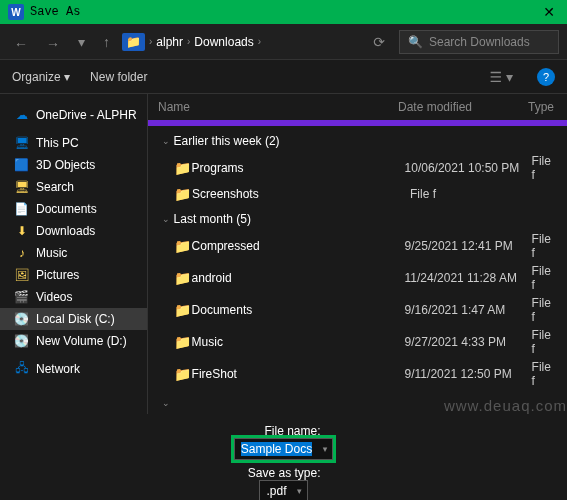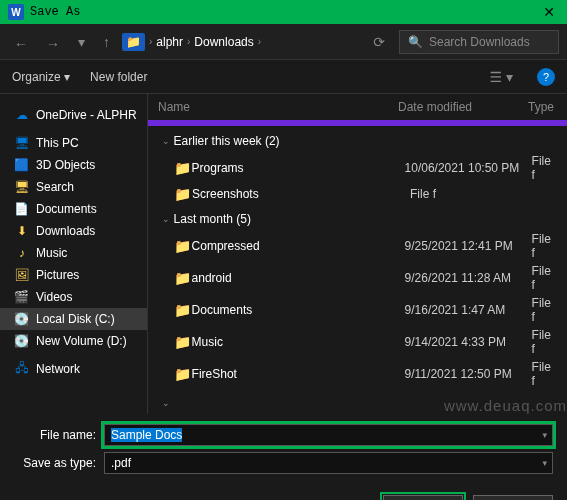--- a/index.html
+++ b/index.html
@@ -38,21 +38,21 @@
   .col-date { width: 130px; }
   .col-type { flex: 1; }
   .group-header { display: flex; align-items: center; padding: 8px 10px 4px 14px; color: #fff; font-size: 12px; gap: 4px; cursor: pointer; }
   .group-header .gh-chev { font-size: 9px; color: #888; }
   .row { display: flex; align-items: center; padding: 2px 10px 2px 26px; cursor: pointer; color: #fff; font-size: 12px; }
   .row .r-icon { width: 18px; color: #ffd659; font-size: 14px; }
   .row .r-name { width: 218px; white-space: nowrap; overflow: hidden; text-overflow: ellipsis; }
   .row .r-date { width: 130px; color: #ccc; }
   .row .r-type { color: #ccc; }
   .bottom { background: #1a1a1a; padding: 10px 14px 8px 14px; }
-  .field-row { display: flex; align-items: center; margin-bottom: 6px; }
+  .field-row { display: flex; align-items: center; margin-bottom: 6px; flex-direction: column; }
   .field-label { width: 90px; text-align: right; color: #fff; padding-right: 8px; font-size: 12px; }
   .field-input-wrap { flex: 1; position: relative; }
   .field-input { width: 100%; background: #111; border: 1px solid #555; color: #fff; padding: 3px 20px 3px 6px; font-size: 12px; }
   .field-input.highlight { outline: 3px solid #00b050; outline-offset: 0; }
   .field-input .selected-text { background: #0078d4; color: #fff; }
   .dropdown-chev { position: absolute; right: 6px; top: 50%; transform: translateY(-50%); font-size: 9px; color: #888; pointer-events: none; }
   .footer { display: flex; align-items: center; padding: 6px 14px 12px 14px; gap: 10px; }
   .footer .spacer { flex: 1; }
   .arrow-indicator { font-size: 22px; color: #00b050; }
   .btn { background: #2a2a2a; border: 1px solid #666; color: #fff; padding: 4px 0; width: 80px; text-align: center; cursor: pointer; font-size: 12px; }
@@ -181,33 +181,33 @@
     </div>
     <div class="row">
         <span class="r-icon">📁</span>
         <span class="r-name">Compressed</span>
         <span class="r-date">9/25/2021 12:41 PM</span>
         <span class="r-type">File f</span>
       </div>
     <div class="row">
         <span class="r-icon">📁</span>
         <span class="r-name">android</span>
-        <span class="r-date">9/26/2021 11:28 AM</span>
+        <span class="r-date">11/24/2021 11:28 AM</span>
         <span class="r-type">File f</span>
       </div>
     <div class="row">
         <span class="r-icon">📁</span>
         <span class="r-name">Documents</span>
         <span class="r-date">9/16/2021 1:47 AM</span>
         <span class="r-type">File f</span>
       </div>
     <div class="row">
         <span class="r-icon">📁</span>
         <span class="r-name">Music</span>
-        <span class="r-date">9/14/2021 4:33 PM</span>
+        <span class="r-date">9/27/2021 4:33 PM</span>
         <span class="r-type">File f</span>
       </div>
     <div class="row">
         <span class="r-icon">📁</span>
         <span class="r-name">FireShot</span>
         <span class="r-date">9/11/2021 12:50 PM</span>
         <span class="r-type">File f</span>
       </div>
 
     <div class="group-header">

